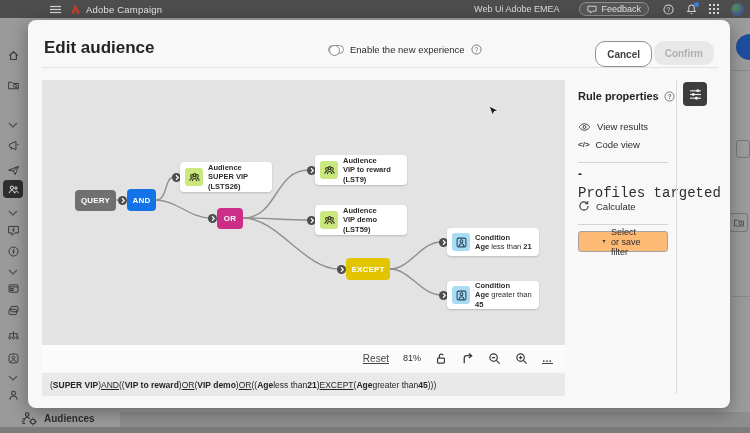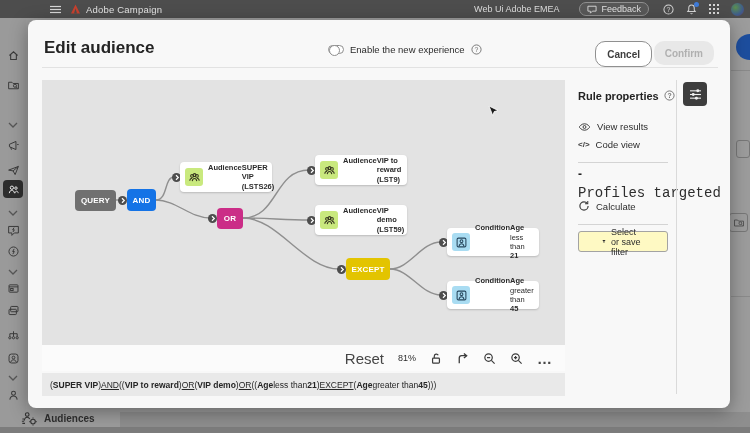--- a/index.html
+++ b/index.html
@@ -36,36 +36,36 @@
   .btn-confirm{right:16px;top:21px;border:none;color:#b0b0b0;background:#e8e8e8;}
 
   
   .canvas{left:14px;top:60px;width:523px;height:265px;background:#e3e3e3;}
   .node{position:absolute;border-radius:4px;color:#fff;font-size:8px;font-weight:700;
         display:flex;align-items:center;justify-content:center;letter-spacing:.2px;}
   .conn{position:absolute;width:9px;height:9px;border-radius:50%;background:#4d4d4d;display:flex;align-items:center;justify-content:center;}
   .card{position:absolute;width:92px;background:#fff;border-radius:4px;box-shadow:0 1px 2px rgba(0,0,0,.18);
         display:flex;align-items:center;gap:5px;padding:0 5px;}
   .cicon{width:18px;height:18px;border-radius:3px;flex:0 0 auto;display:flex;align-items:center;justify-content:center;}
-  .ctxt{display:flex;flex-direction:row;line-height:1.25;font-size:7.5px;color:#2b2b2b;}
+  .ctxt{display:flex;flex-direction:column;line-height:1.25;font-size:7.5px;color:#2b2b2b;}
   .ctxt b{font-size:7.5px;}
   .toolrow{left:14px;top:325px;width:523px;height:26px;background:#fbfbfb;display:flex;align-items:center;
            justify-content:flex-end;gap:14px;padding-right:12px;color:#3c3c3c;}
-  .toolrow .t-lbl{font-size:15px;color:#464646;}
+  .toolrow .t-lbl{font-size:10px;color:#464646;text-decoration:underline;}
   .toolrow .t-zoom{font-size:9px;font-weight:400;color:#2c2c2c;}
   .formula{left:14px;top:353px;width:523px;height:23px;background:#e9e9e9;display:flex;align-items:center;
            padding:0 8px;font-size:8.5px;color:#262626;white-space:nowrap;overflow:hidden;}
 
   
-  .p-title{left:550px;top:70px;font-size:11px;font-weight:700;color:#232323;display:flex;gap:5px;align-items:flex-start;}
+  .p-title{left:550px;top:70px;font-size:11px;font-weight:700;color:#232323;display:flex;gap:5px;align-items:flex-end;}
   .p-row{position:absolute;display:flex;align-items:center;gap:6px;font-size:9.5px;color:#2d2d2d;}
   .p-div{position:absolute;left:550px;width:90px;height:1px;background:#d4d4d4;}
   .p-dash{left:550px;top:147px;font-size:12px;font-weight:700;color:#232323;}
   .p-sub{left:550px;top:165px;font-size:14px;color:#2d2d2d;font-family:Liberation Mono, monospace;}
-  .filter-btn{left:550px;top:211px;width:90px;height:21px;border:1px solid #a3a3a3;border-radius:3px;background:#fef9c3;
+  .filter-btn{left:550px;top:211px;width:90px;height:21px;border:1px solid #a3a3a3;border-radius:3px;background:#fdba74;
               display:flex;align-items:center;gap:5px;padding:0 23px;font-size:9px;color:#2d2d2d;}
   .v-div{left:648px;top:60px;width:1px;height:314px;background:#dadada;}
   .cfg-btn{left:655px;top:62px;width:24px;height:24px;background:#3d3d3d;border-radius:4px;display:flex;align-items:center;justify-content:center;}
 </style>
 </head>
 <body>
 
 <div class="stage">
 
   <div class="abs topbar">

